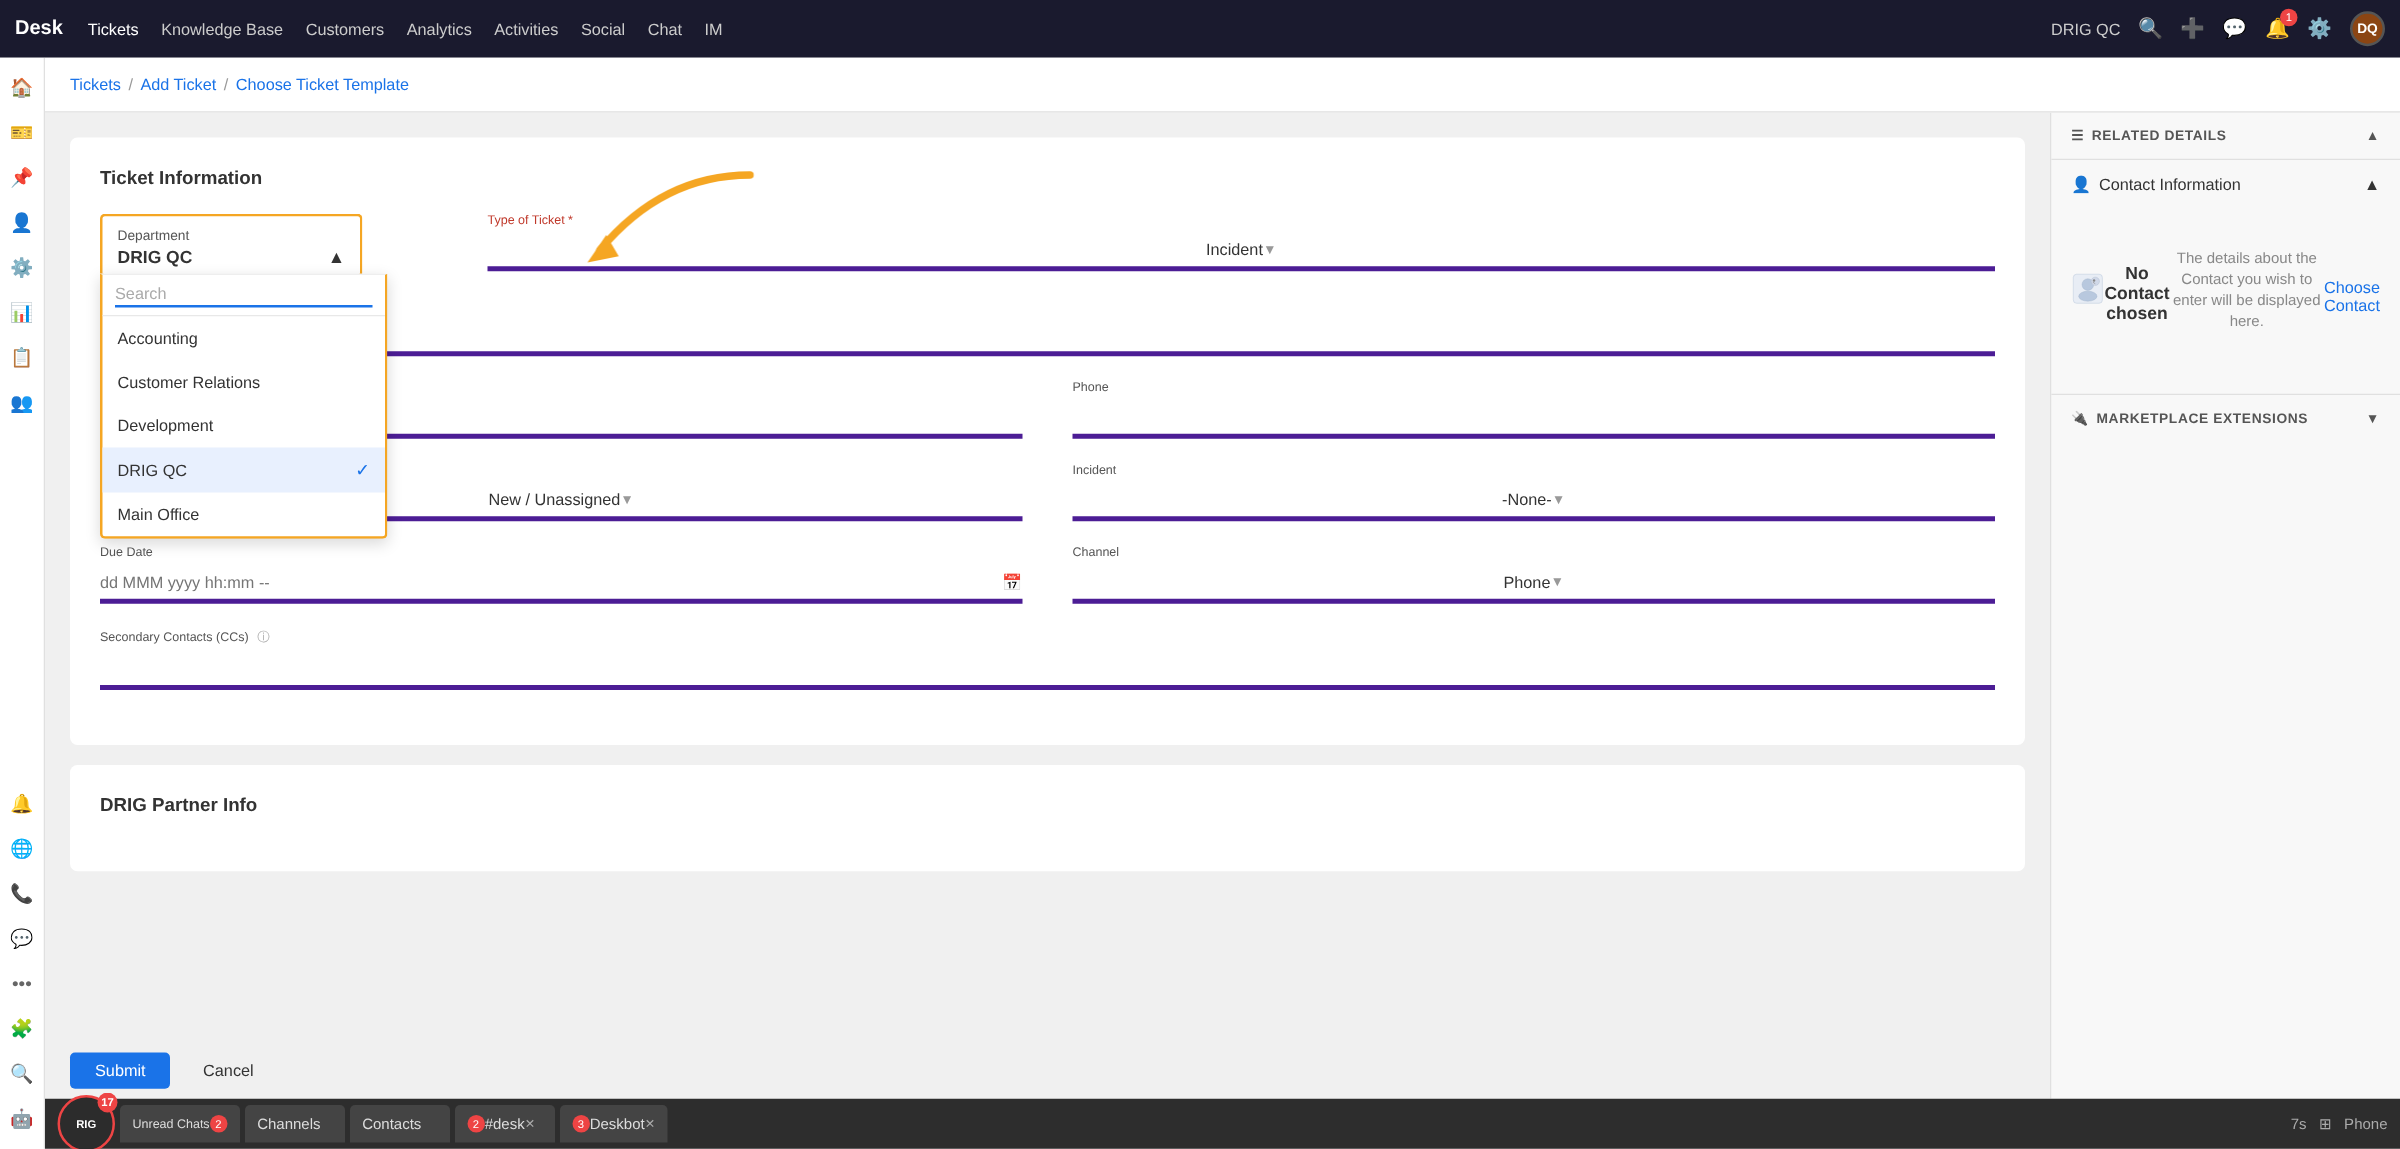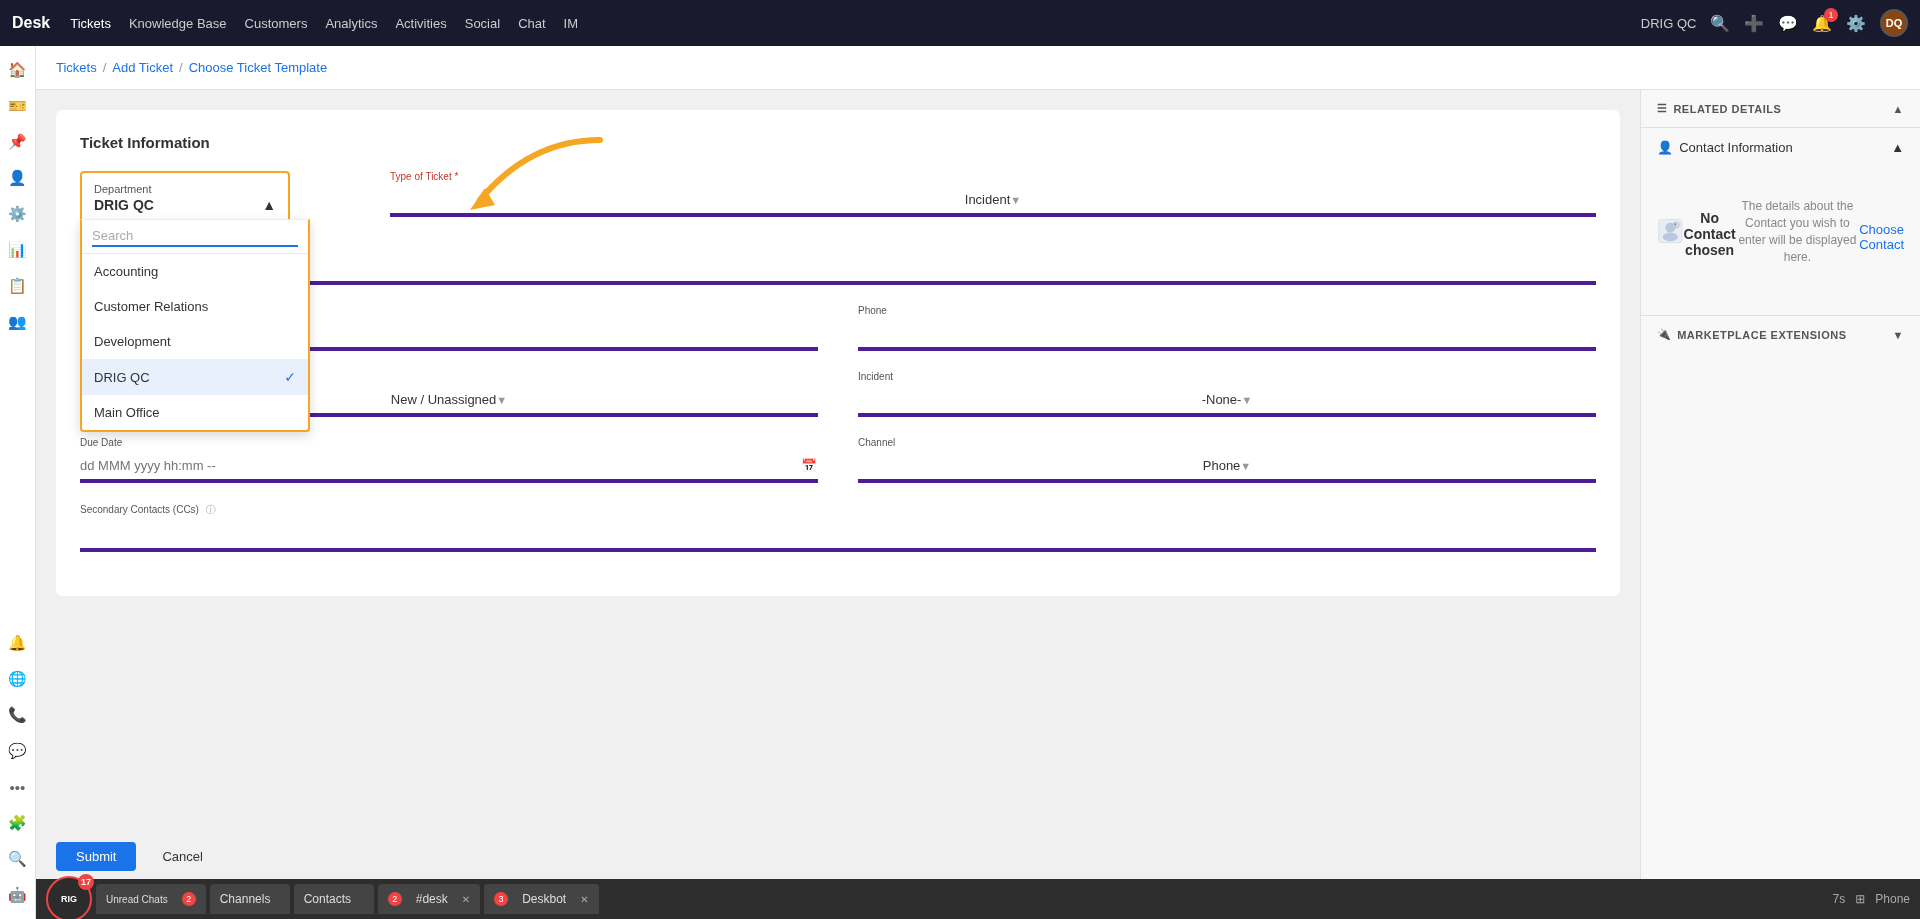--- a/index.html
+++ b/index.html
@@ -279,21 +279,21 @@
       gap: 4px;
       z-index: 100;
     }
     .bottom-tab {
       height: 30px;
       background: #444;
       border-radius: 4px 4px 0 0;
       display: flex;
       align-items: center;
       padding: 0 10px;
-      gap: 14px;
+      gap: 0;
       color: #ddd;
       font-size: 12px;
       cursor: pointer;
       min-width: 80px;
     }
     .bottom-tab .tab-close { color: #aaa; font-size: 10px; cursor: pointer; }
     .bottom-tab .tab-badge { background: #e44; color: #fff; border-radius: 50%; font-size: 9px; width: 14px; height: 14px; display: flex; align-items: center; justify-content: center; }
     .bottom-right-info {
       margin-left: auto;
       color: #aaa;
@@ -526,20 +526,23 @@
             <span>Secondary Contacts (CCs)</span>
             <span style="margin-left:4px; color:#aaa;">ⓘ</span>
           </div>
           <div class="form-control">
             <input type="text" style="width: 100%; border: none; outline: none; background: transparent;">
           </div>
         </div>
       </div>
     </div>
 
+    <div class="drig-partner-card">
+      <div class="card-title">DRIG Partner Info</div>
+    </div>
 
   </div>
 
   <div class="right-panel">
     <div class="related-section">
       <div class="related-header">
         <div style="display:flex;align-items:center;gap:6px;">
           <span>☰</span>
           <span>RELATED DETAILS</span>
         </div>

